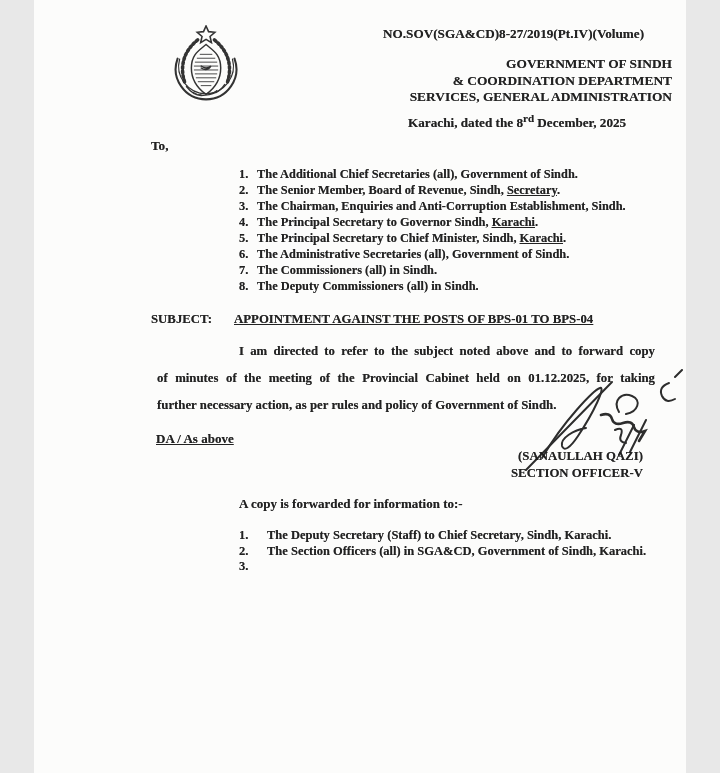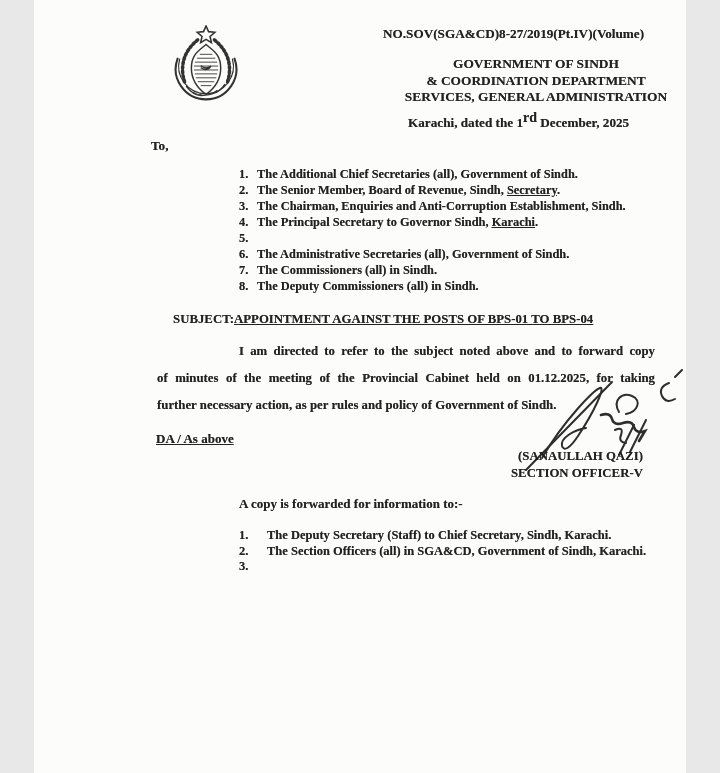--- a/index.html
+++ b/index.html
@@ -6,29 +6,29 @@
   .page{
     position:relative;width:652px;height:773px;margin:0 auto;
     background:#fcfcfb;overflow:hidden;
     font-family:"Liberation Serif","DejaVu Serif",serif;
     color:#222;font-weight:700;
   }
   .page *{box-sizing:border-box;}
   .txt{position:absolute;white-space:nowrap;text-shadow:0 0 .5px rgba(30,30,30,.55);}
   .emblem{position:absolute;left:139px;top:25px;}
   .refno{left:349px;top:26px;font-size:13.2px;}
-  .orgblock{left:366px;top:56px;width:272px;text-align:center;font-size:13.4px;line-height:16.5px;white-space:normal;}
+  .orgblock{left:366px;top:56px;width:272px;text-align:right;font-size:13.4px;line-height:16.5px;white-space:normal;}
   .dateline{left:374px;top:115px;font-size:13.2px;}
-  .dateline sup{font-size:14px;vertical-align:super;line-height:0;}
+  .dateline sup{font-size:11px;vertical-align:super;line-height:0;}
   .to{left:117px;top:138px;font-size:13.2px;}
   .recipients{position:absolute;left:205px;top:166px;font-size:12.4px;line-height:16px;}
   .rrow{display:flex;white-space:nowrap;text-shadow:0 0 .5px rgba(30,30,30,.55);}
   .rrow .num{width:18px;flex:0 0 18px;}
   .subjectrow{position:absolute;left:117px;top:312px;font-size:12.8px;white-space:nowrap;text-shadow:0 0 .5px rgba(30,30,30,.55);}
-  .subjectrow .slabel{display:inline-block;width:83px;text-align:right;}
+  .subjectrow .slabel{display:inline-block;width:83px;}
   .u{text-decoration:underline;}
   .bodyline{position:absolute;left:123px;width:498px;font-size:12.8px;white-space:nowrap;
     text-align:justify;text-align-last:justify;text-shadow:0 0 .5px rgba(30,30,30,.55);}
   .bl1{top:344px;text-indent:82px;}
   .bl2{top:371px;}
   .bl3{top:398px;text-align:center;text-align-last:left;width:auto;}
   .da{left:122px;top:431px;font-size:13px;}
   .sigtext{position:absolute;left:477px;top:448px;font-size:12.8px;line-height:16.5px;white-space:nowrap;text-shadow:0 0 .5px rgba(30,30,30,.55);z-index:2;text-align:right;}
   .signature{position:absolute;left:455px;top:357px;z-index:3;}
   .copyintro{left:205px;top:496px;font-size:13px;}
@@ -66,21 +66,21 @@
   </div>
 
   <div class="txt refno">NO.SOV(SGA&amp;CD)8-27/2019(Pt.IV)(Volume)</div>
 
   <div class="txt orgblock">
     <div>GOVERNMENT OF SINDH</div>
     <div>&amp; COORDINATION DEPARTMENT</div>
     <div>SERVICES, GENERAL ADMINISTRATION</div>
   </div>
 
-  <div class="txt dateline"><span>Karachi, dated the 1</span><sup>rd</sup><span> December, 2025</span></div>
+  <div class="txt dateline"><span>Karachi, dated the 8</span><sup>rd</sup><span> December, 2025</span></div>
 
   <div class="txt to">To,</div>
 
   <div class="recipients">
     <div class="rrow">
         <span class="num">1.</span>
         <span><span>The Additional Chief Secretaries (all), Government of Sindh.</span><span class="u"></span><span></span></span>
       </div>
     <div class="rrow">
         <span class="num">2.</span>
@@ -89,20 +89,21 @@
     <div class="rrow">
         <span class="num">3.</span>
         <span><span>The Chairman, Enquiries and Anti-Corruption Establishment, Sindh.</span><span class="u"></span><span></span></span>
       </div>
     <div class="rrow">
         <span class="num">4.</span>
         <span><span>The Principal Secretary to Governor Sindh, </span><span class="u">Karachi</span><span>.</span></span>
       </div>
     <div class="rrow">
         <span class="num">5.</span>
+        <span><span>The Principal Secretary to Chief Minister, Sindh, </span><span class="u">Karachi</span><span>.</span></span>
       </div>
     <div class="rrow">
         <span class="num">6.</span>
         <span><span>The Administrative Secretaries (all), Government of Sindh.</span><span class="u"></span><span></span></span>
       </div>
     <div class="rrow">
         <span class="num">7.</span>
         <span><span>The Commissioners (all) in Sindh.</span><span class="u"></span><span></span></span>
       </div>
     <div class="rrow">

